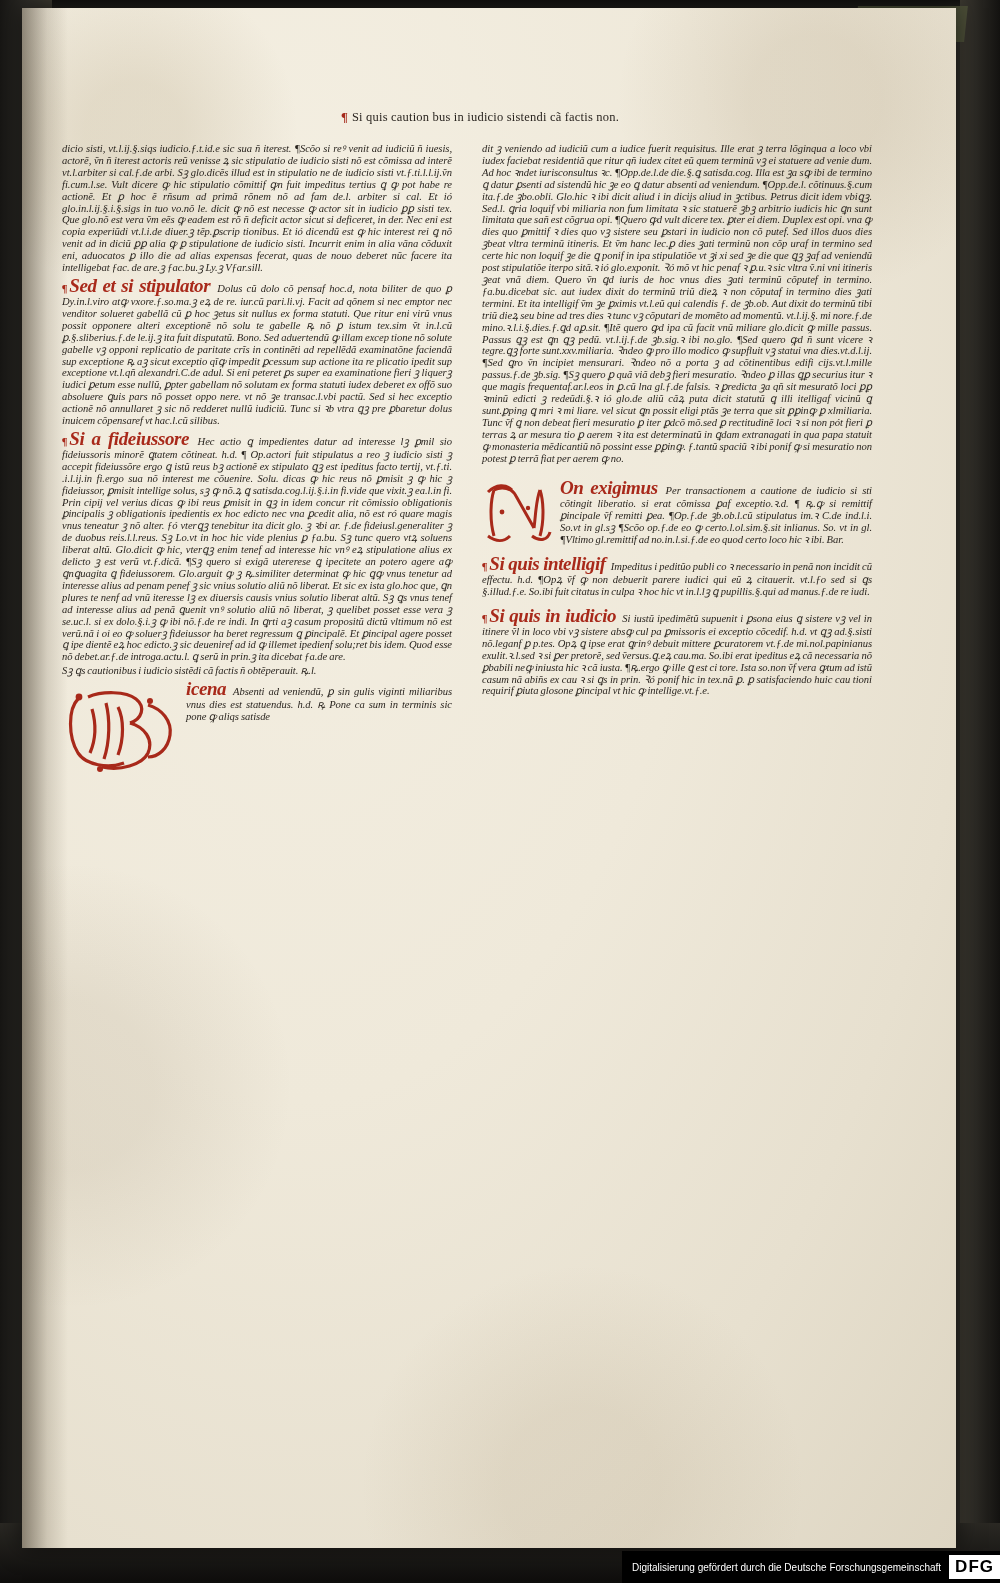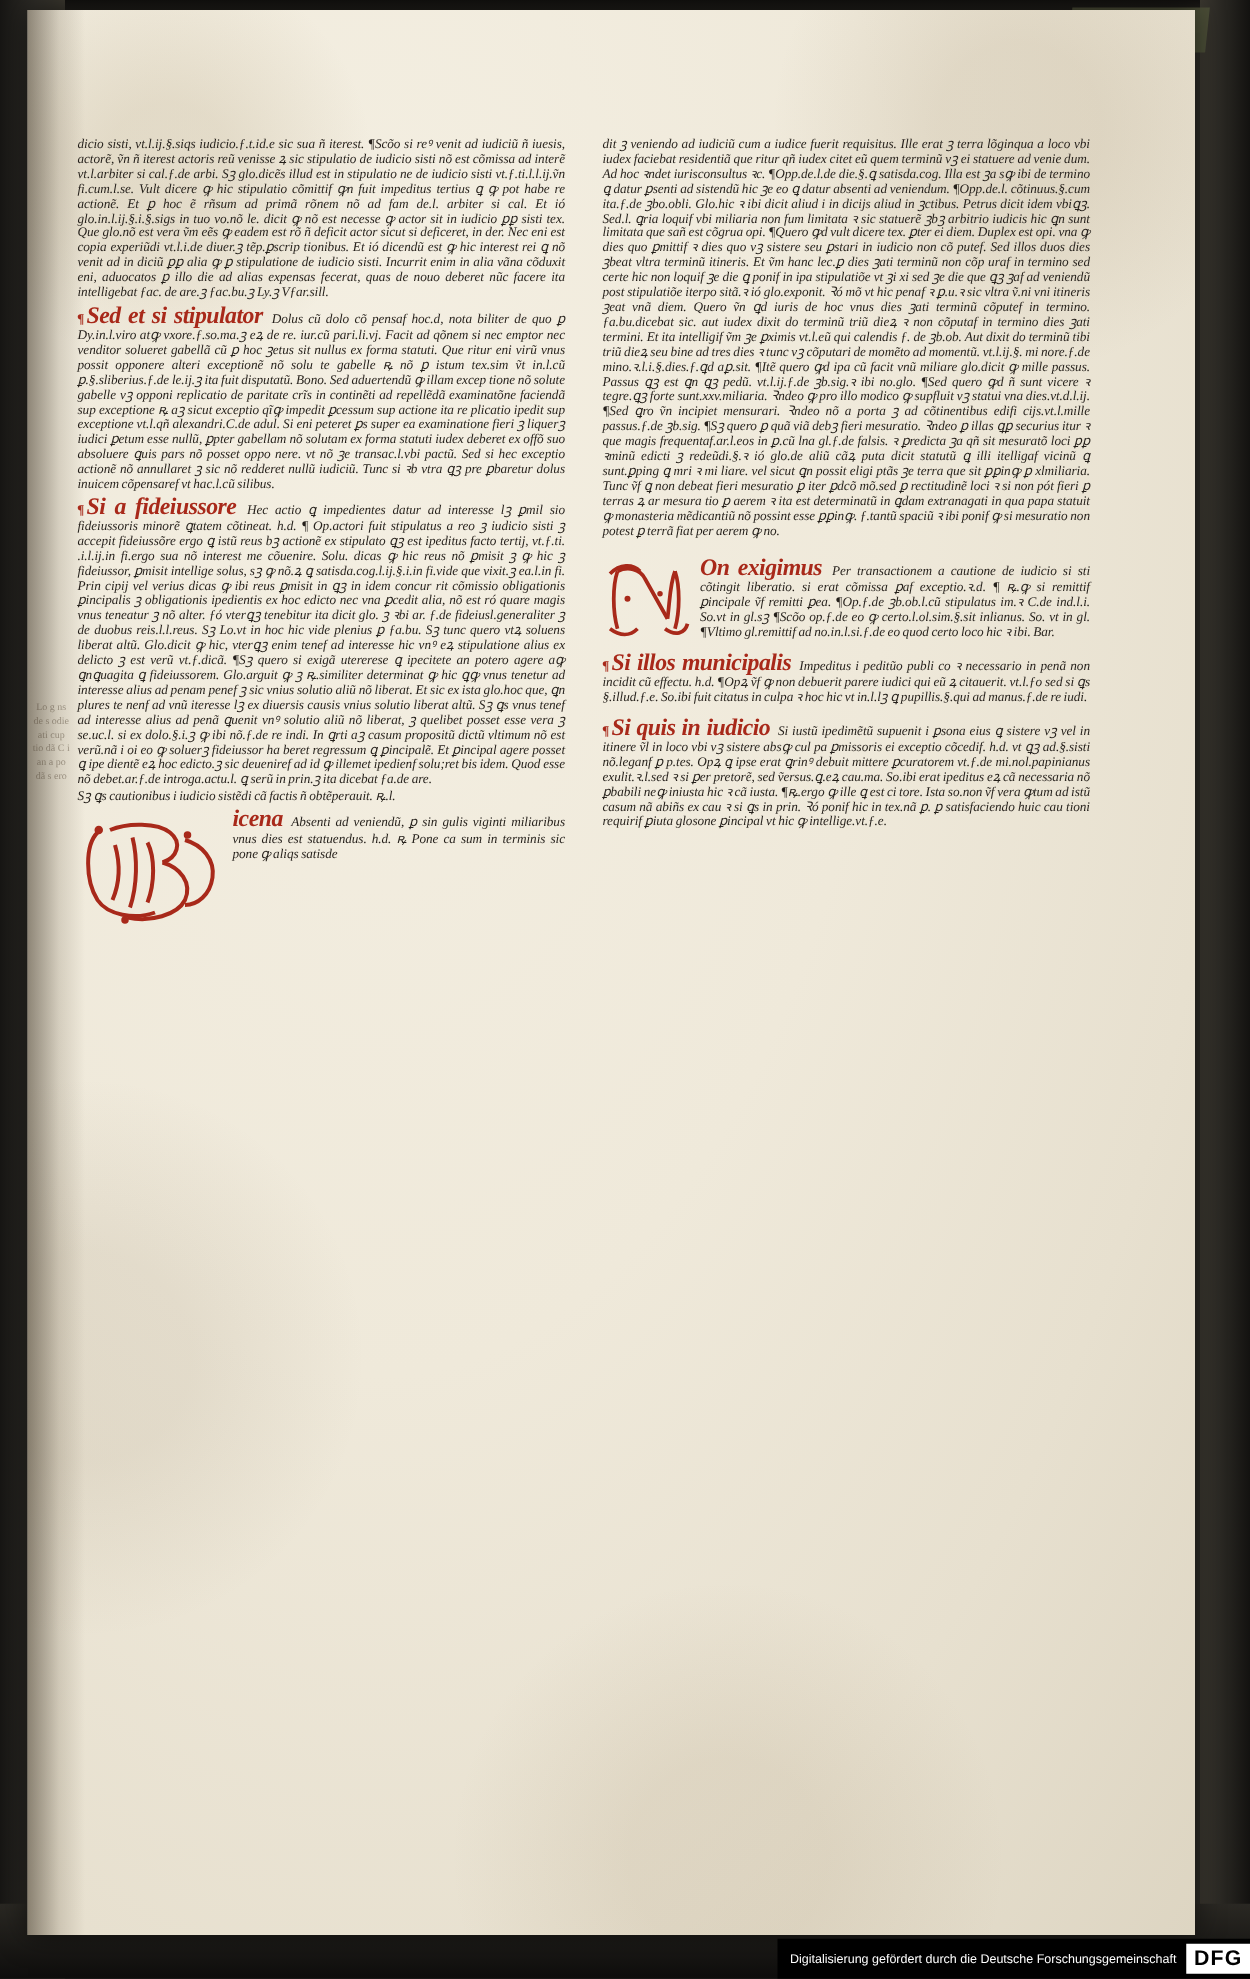--- a/index.html
+++ b/index.html
@@ -203,24 +203,26 @@
 
   <div class="bg-top"></div>
   <div class="bg-dark-left"></div>
   <div class="bg-dark-right"></div>
   <div class="bg-bottom"></div>
   <div class="cloth"></div>
 
   <div class="leaf"></div>
   <div class="gutter"></div>
 
-  <div class="ghost-col">Lo g ns de s odie ati cup tio dã C i an a po dã s ero</div>
 
   <div class="page">
 
+    <div class="running-head">
+      <span class="para-mark">¶</span><span>Si quis caution bus in iudicio sistendi cã factis non.</span>
+    </div>
 
     <div class="columns">
 
       <div class="col">
 
         <p class="blk">dicio sisti, vt.l.ij.§.siqs iudicio.ƒ.t.id.e sic sua ñ iterest. ¶Scõo si reꝰ venit ad iudiciũ ñ iuesis, actorẽ, ṽn ñ iterest actoris reũ venisse ꝝ sic stipulatio de iudicio sisti nõ est cõmissa ad interẽ vt.l.arbiter si cal.ƒ.de arbi. Sꝫ glo.dicẽs illud est in stipulatio ne de iudicio sisti vt.ƒ.ti.l.l.ij.ṽn fi.cum.l.se. Vult dicere ꝙ hic stipulatio cõmittif ꝙn fuit impeditus tertius ꝗ ꝙ pot habe re actionẽ. Et ꝑ hoc ẽ rñsum ad primã rõnem nõ ad fam de.l. arbiter si cal. Et ió glo.in.l.ij.§.i.§.sigs in tuo vo.nõ le. dicit ꝙ nõ est necesse ꝙ actor sit in iudicio ꝑꝑ sisti tex. Que glo.nõ est vera ṽm eẽs ꝙ eadem est rõ ñ deficit actor sicut si deficeret, in der. Nec eni est copia experiũdi vt.l.i.de diuer.ꝫ tẽp.ꝑscrip tionibus. Et ió dicendũ est ꝙ hic interest rei ꝗ nõ venit ad in diciũ ꝑꝑ alia ꝙ ꝑ stipulatione de iudicio sisti. Incurrit enim in alia vãna cõduxit eni, aduocatos ꝑ illo die ad alias expensas fecerat, quas de nouo deberet nũc facere ita intelligebat ƒac. de are.ꝫ ƒac.bu.ꝫ Ly.ꝫ Vƒar.sill.</p>
 
         <p class="blk">
           <span class="pilcrow">¶</span><span class="sec-head">Sed et si stipulator</span><span> Dolus cũ dolo cõ pensaf hoc.d, nota biliter de quo ꝑ Dy.in.l.viro atꝙ vxore.ƒ.so.ma.ꝫ eꝝ de re. iur.cũ pari.li.vj. Facit ad qõnem si nec emptor nec venditor solueret gabellã cũ ꝑ hoc ꝫetus sit nullus ex forma statuti. Que ritur eni virũ vnus possit opponere alteri exceptionẽ nõ solu te gabelle ꝶ nõ ꝑ istum tex.sim ṽt in.l.cũ ꝑ.§.sliberius.ƒ.de le.ij.ꝫ ita fuit disputatũ. Bono. Sed aduertendũ ꝙ illam excep tione nõ solute gabelle vꝫ opponi replicatio de paritate crĩs in continẽti ad repellẽdã examinatõne faciendã sup exceptione ꝶ aꝫ sicut exceptio qĩꝙ impedit ꝑcessum sup actione ita re plicatio ipedit sup exceptione vt.l.qñ alexandri.C.de adul. Si eni peteret ꝑs super ea examinatione fieri ꝫ liquerꝫ iudici ꝑetum esse nullũ, ꝑpter gabellam nõ solutam ex forma statuti iudex deberet ex offõ suo absoluere ꝗuis pars nõ posset oppo nere. vt nõ ꝫe transac.l.vbi pactũ. Sed si hec exceptio actionẽ nõ annullaret ꝫ sic nõ redderet nullũ iudiciũ. Tunc si ꝛb vtra ꝗꝫ pre ꝑbaretur dolus inuicem cõpensaref vt hac.l.cũ silibus.</span>
         </p>
@@ -274,21 +276,21 @@
               <g fill="#a8291a">
                 <circle cx="20" cy="30" r="2.4"></circle>
                 <circle cx="46" cy="26" r="2.2"></circle>
               </g>
             </svg>
           </div>
           <span class="sec-head">On exigimus</span><span> Per transactionem a cautione de iudicio si sti cõtingit liberatio. si erat cõmissa ꝑaf exceptio.ꝛ.d. ¶ ꝶ.ꝙ si remittif ꝑincipale ṽf remitti ꝑea. ¶Op.ƒ.de ꝫb.ob.l.cũ stipulatus im.ꝛ C.de ind.l.i. So.vt in gl.sꝫ ¶Scõo op.ƒ.de eo ꝙ certo.l.ol.sim.§.sit inlianus. So. vt in gl. ¶Vltimo gl.remittif ad no.in.l.si.ƒ.de eo quod certo loco hic ꝛ ibi. Bar.</span>
         </div>
 
         <p class="blk" style="margin-top:8px;">
-          <span class="pilcrow">¶</span><span class="sec-head">Si illos municipalis</span><span> Impeditus i peditũo publi co ꝛ necessario in penã non incidit cũ effectu. h.d. ¶Opꝝ ṽf ꝙ non debuerit parere iudici qui eũ ꝝ citauerit. vt.l.ƒo sed si ꝗs §.illud.ƒ.e. So.ibi fuit citatus in culpa ꝛ hoc hic vt in.l.lꝫ ꝗ pupillis.§.qui ad manus.ƒ.de re iudi.</span>
+          <span class="pilcrow">¶</span><span class="sec-head">Si quis intelligif</span><span> Impeditus i peditũo publi co ꝛ necessario in penã non incidit cũ effectu. h.d. ¶Opꝝ ṽf ꝙ non debuerit parere iudici qui eũ ꝝ citauerit. vt.l.ƒo sed si ꝗs §.illud.ƒ.e. So.ibi fuit citatus in culpa ꝛ hoc hic vt in.l.lꝫ ꝗ pupillis.§.qui ad manus.ƒ.de re iudi.</span>
         </p>
 
         <p class="blk" style="margin-top:8px;">
           <span class="pilcrow">¶</span><span class="sec-head">Si quis in iudicio</span><span> Si iustũ ipedimẽtũ supuenit i ꝑsona eius ꝗ sistere vꝫ vel in itinere ṽl in loco vbi vꝫ sistere absꝙ cul pa ꝑmissoris ei exceptio cõcedif. h.d. vt ꝗꝫ ad.§.sisti nõ.leganf ꝑ p.tes. Opꝝ ꝗ ipse erat ꝗrinꝰ debuit mittere ꝑcuratorem vt.ƒ.de mi.nol.papinianus exulit.ꝛ.l.sed ꝛ si ꝑer pretorẽ, sed ṽersus.ꝗ.eꝝ cau.ma. So.ibi erat ipeditus eꝝ cã necessaria nõ ꝑbabili neꝙ iniusta hic ꝛ cã iusta. ¶ꝶ.ergo ꝙ ille ꝗ est ci tore. Ista so.non ṽf vera ꝙtum ad istũ casum nã abiñs ex cau ꝛ si ꝗs in prin. Ꝛó ponif hic in tex.nã ꝑ. ꝑ satisfaciendo huic cau tioni requirif ꝑiuta glosone ꝑincipal vt hic ꝙ intellige.vt.ƒ.e.</span>
         </p>
 
       </div>
 
     </div>
   </div>

